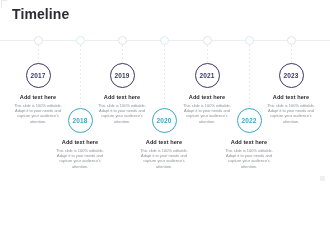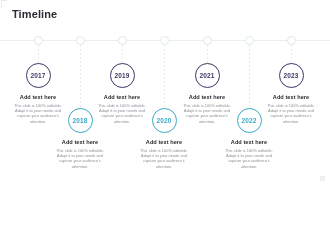--- a/index.html
+++ b/index.html
@@ -13,21 +13,21 @@
   .slide{position:absolute;inset:0;background:#ffffff;}
 
   
   .corner-mark{
     position:absolute;left:1px;top:0px;width:5px;height:7px;
     border-left:1px solid #d8dadf;border-top:1px solid #d8dadf;
     opacity:.55;
   }
   .page-title{
     position:absolute;left:12px;top:8px;
-    font-size:11px;font-weight:bold;color:#2b2b33;
+    font-size:14px;font-weight:bold;color:#2b2b33;
     letter-spacing:.1px;line-height:12px;
   }
 
   
   .axis-line{
     position:absolute;left:0;top:40px;width:330px;height:1px;
     background:#ecedef;
   }
   .axis-node{
     position:absolute;top:36px;width:9px;height:9px;border-radius:50%;

